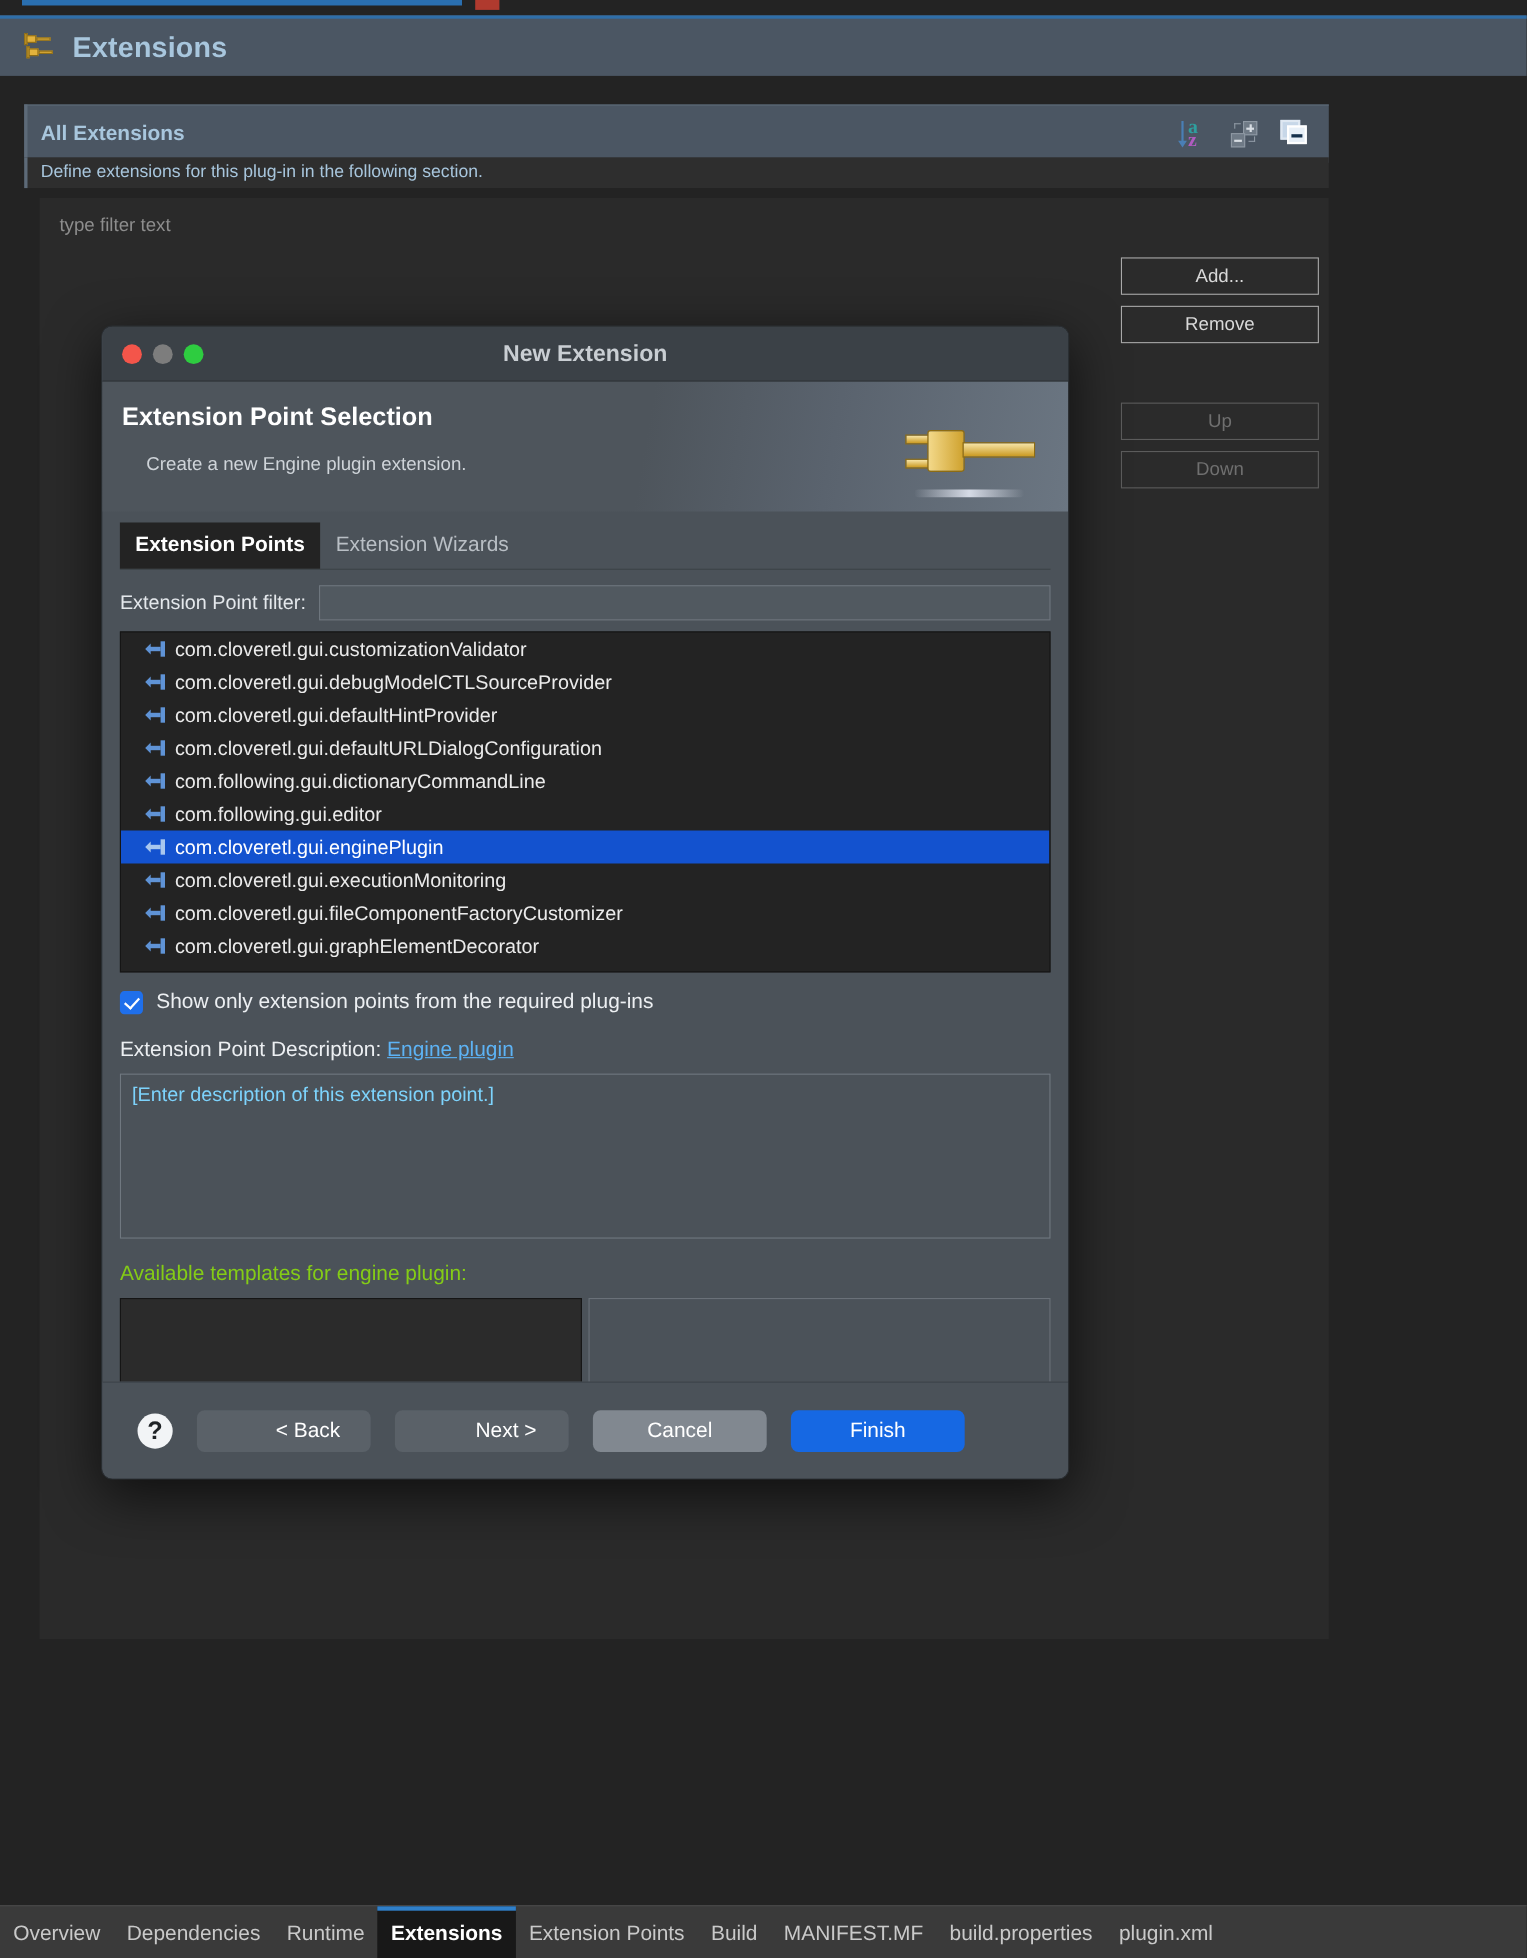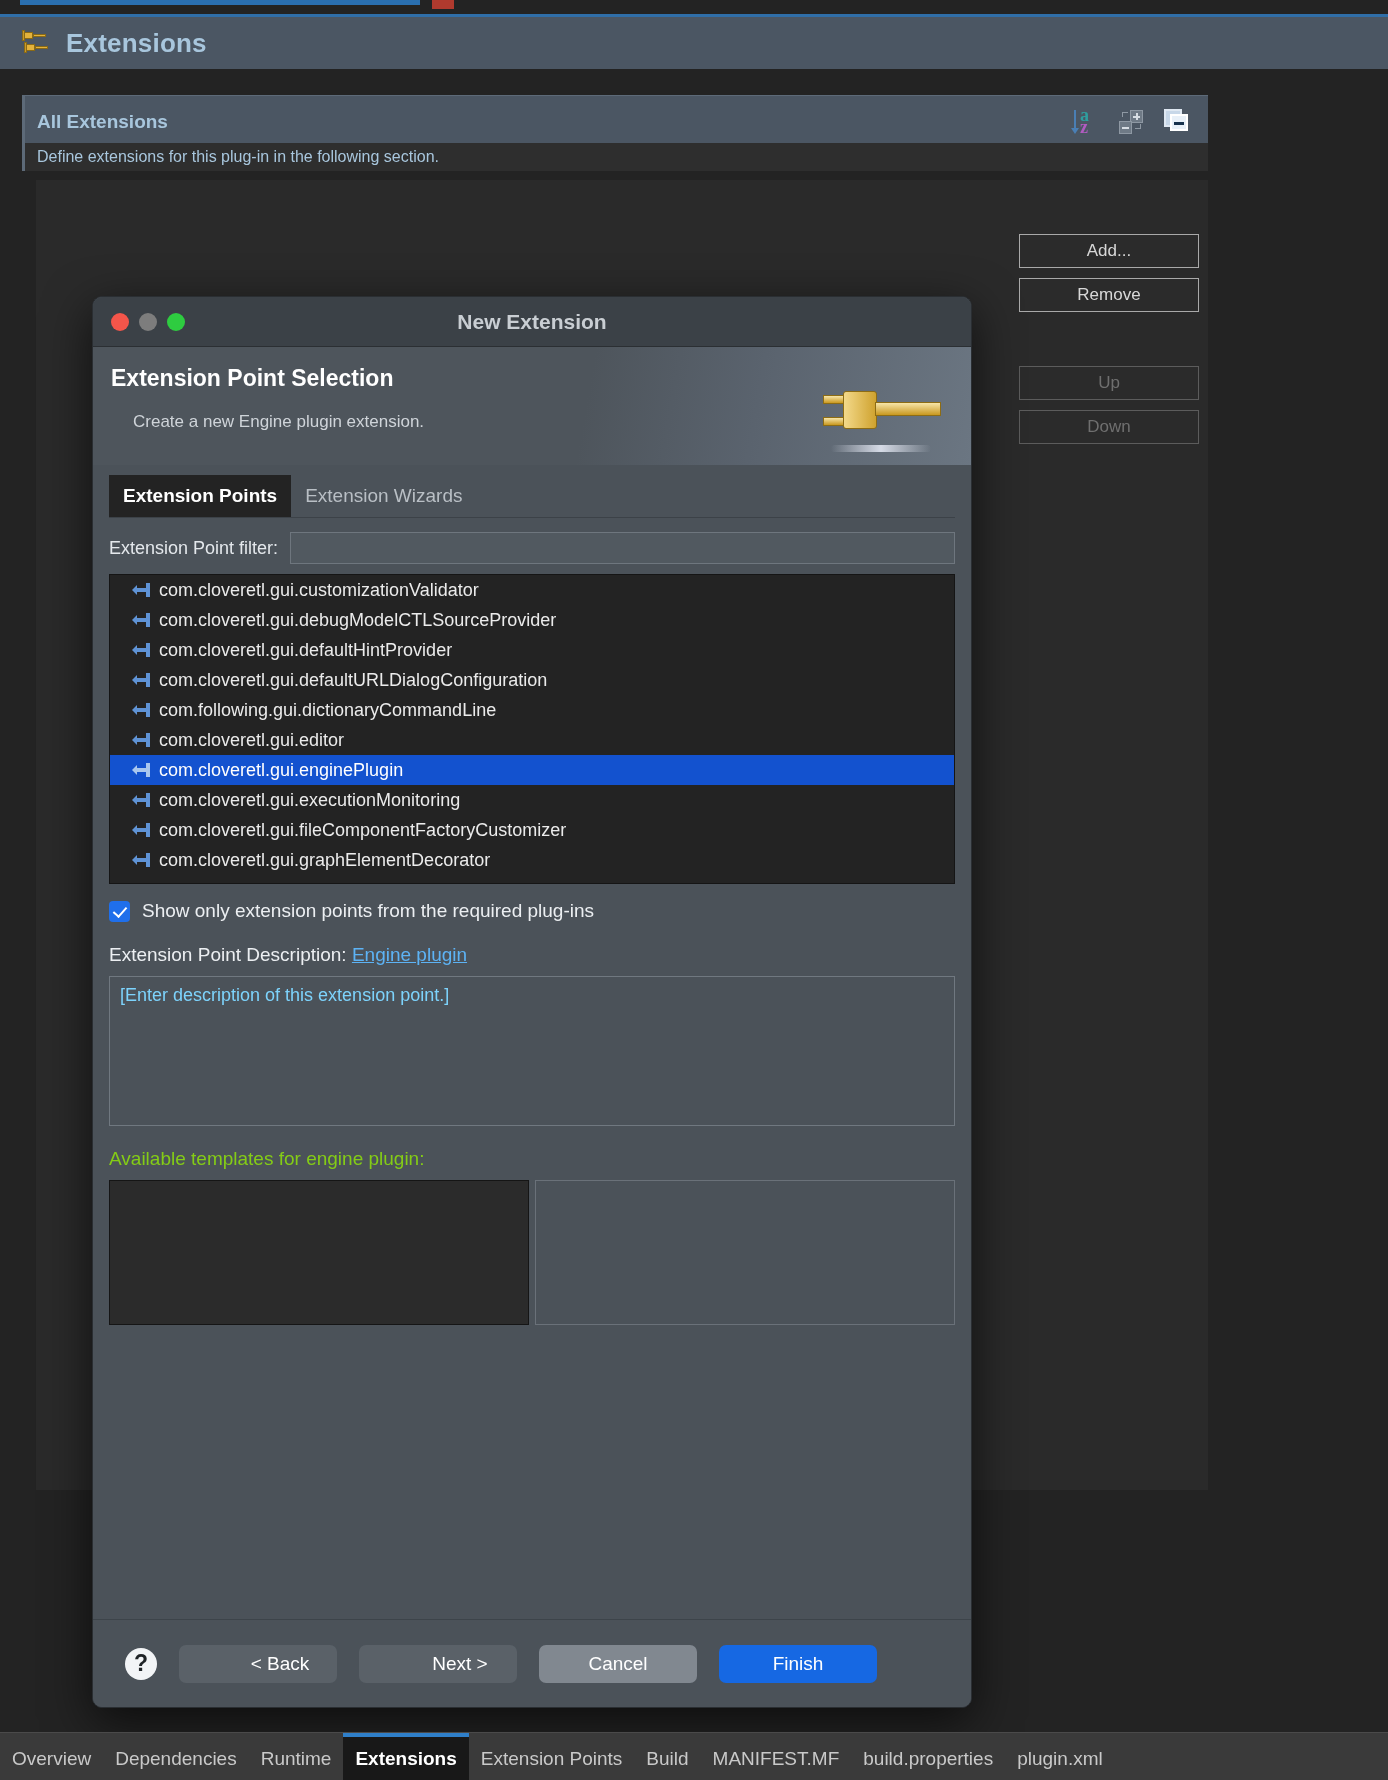--- a/index.html
+++ b/index.html
@@ -142,21 +142,21 @@
     color: #d8d8d8; font-size: 17px;
     display: flex; align-items: center; justify-content: center;
     cursor: pointer;
   }
   .sbtn.disabled { border-color: #5c5c5c; color: #6f6f6f; cursor: default; }
   .sbtn.gap { margin-top: 54px; }
 
   
   .dialog {
     position: absolute; left: 92px; top: 296px;
-    width: 880px; height: 1412px;
+    width: 880px; height: 1049px;
     background: #4b5259;
     border-radius: 10px;
     box-shadow: 0 14px 48px rgba(0,0,0,.65);
     overflow: hidden;
     border: 1px solid #2a2e32;
   }
   .titlebar {
     height: 50px; background: #3b4147;
     border-bottom: 1px solid #2b2f33;
     display: flex; align-items: center; position: relative;
@@ -352,20 +352,23 @@
         <span class="front">
             <span class="bar"></span>
           </span>
       </span>
     </span>
   </div>
 
   <div class="desc-strip">Define extensions for this plug-in in the following section.</div>
 
   <div class="body-panel">
+    <div class="filter-row">
+      <span class="ph">type filter text</span>
+    </div>
     <div class="tree-area"></div>
   </div>
 
   <div class="side-btns">
     <div class="sbtn">Add...</div>
     <div class="sbtn">Remove</div>
     <div class="sbtn disabled gap">Up</div>
     <div class="sbtn disabled">Down</div>
   </div>
 
@@ -444,21 +447,21 @@
               <span class="bar"></span>
             </span>
           <span>com.following.gui.dictionaryCommandLine</span>
         </div>
         <div class="ep-row">
           <span class="plugpt">
               <span class="tip"></span>
               <span class="stem"></span>
               <span class="bar"></span>
             </span>
-          <span>com.cloveretl.gui.editor</span>
+          <span>com.following.gui.editor</span>
         </div>
         <div class="ep-row selected">
           <span class="plugpt">
               <span class="tip"></span>
               <span class="stem"></span>
               <span class="bar"></span>
             </span>
           <span>com.cloveretl.gui.enginePlugin</span>
         </div>
         <div class="ep-row">

